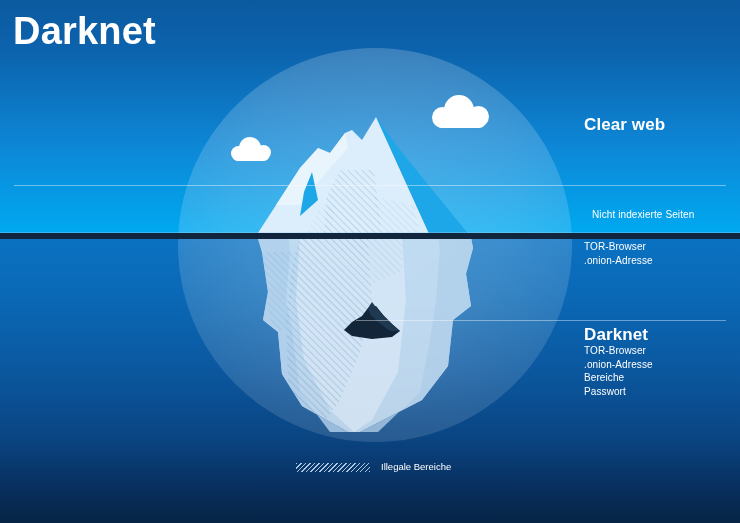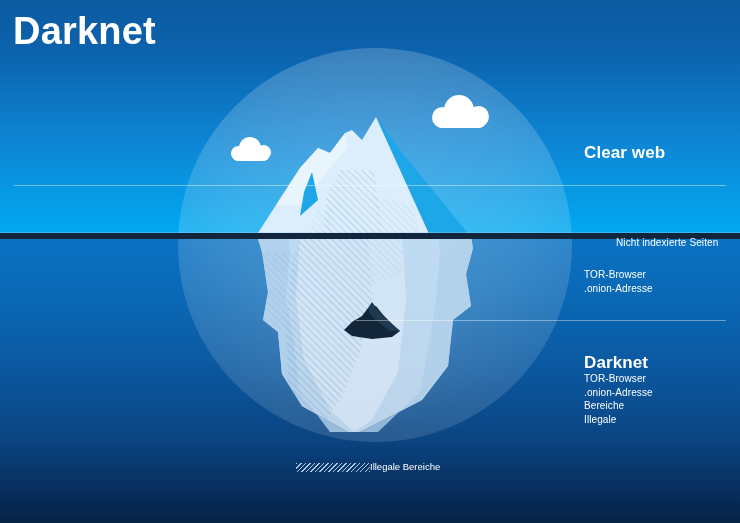--- a/index.html
+++ b/index.html
@@ -59,33 +59,33 @@
   }
 
   
   .title{
     position:absolute;left:13px;top:8px;
     color:#ffffff;font-size:38px;font-weight:bold;letter-spacing:0.2px;
     line-height:46px;
   }
 
   
-  .lbl{position:absolute;color:#ffffff;margin-top:28px;}
+  .lbl{position:absolute;color:#ffffff;}
   .lbl .h{font-size:17px;font-weight:bold;line-height:22px;letter-spacing:.1px;}
   .lbl .s{font-size:10px;line-height:13.5px;font-weight:normal;letter-spacing:.1px;}
 
   #clearweb{left:584px;top:114px;}
   #deepweb{left:584px;top:188px;}
-  #deepweb-sub{left:616px;top:208px;}
+  #deepweb-sub{left:592px;top:208px;}
   #deepnote{left:584px;top:240px;}
   #darknet-lbl{left:584px;top:324px;}
   #darknet-sub{left:584px;top:344px;}
 
   
-  .legend{position:absolute;left:296px;top:461px;display:flex;align-items:center;}
+  .legend{position:absolute;left:296px;top:461px;display:flex;align-items:center;gap:11px;}
   .legend .swatch{
     width:74px;height:9px;
     background:repeating-linear-gradient(-45deg,
        rgba(215,235,252,0.80) 0px, rgba(215,235,252,0.80) 1px,
        rgba(215,235,252,0) 1px, rgba(215,235,252,0) 3.2px);
   }
   .legend .ltxt{color:#ffffff;font-size:9.5px;line-height:12px;}
 
   svg{display:block;}
   .abs{position:absolute;left:0;top:0;}
@@ -205,21 +205,21 @@
     <div class="s">.onion-Adresse</div>
   </div>
 
   <div class="lbl" id="darknet-lbl">
     <div class="h">Darknet</div>
   </div>
   <div class="lbl" id="darknet-sub">
     <div class="s">TOR-Browser</div>
     <div class="s">.onion-Adresse</div>
     <div class="s">Bereiche</div>
-    <div class="s">Illegale</div>
+    <div class="s">Passwort</div>
   </div>
 
   <div class="legend">
     <div class="swatch"></div>
     <div class="ltxt">Illegale Bereiche</div>
   </div>
 
 </div>
 
 </body></html>

